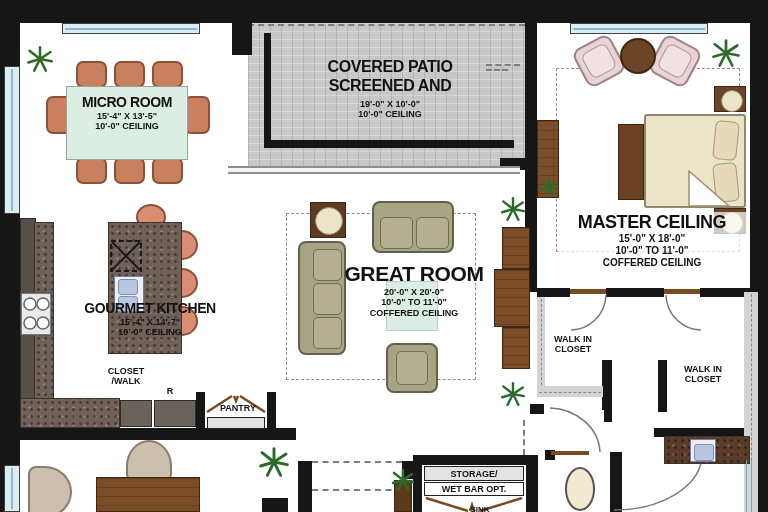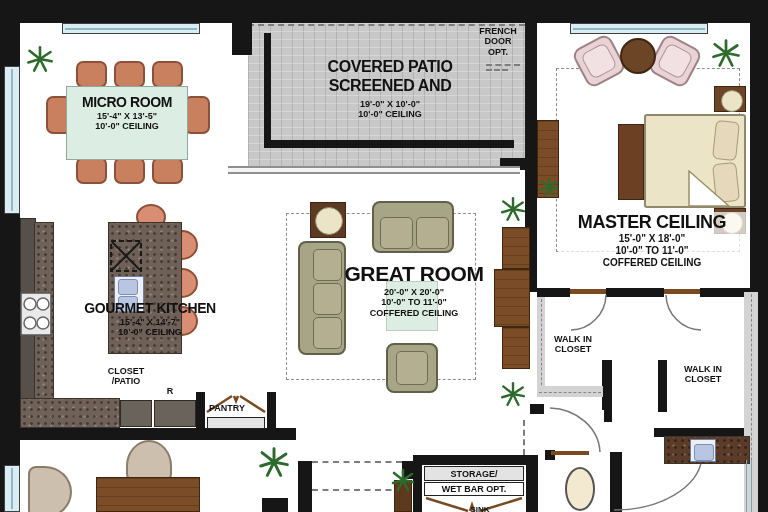--- a/index.html
+++ b/index.html
@@ -119,25 +119,20 @@
       <div class="t-dim">10'-0" CEILING</div>
     </div>
   </div>
 
   <div class="label" style="left:300px;top:58px;width:180px">
     <div class="t-big">COVERED PATIO</div>
     <div class="t-big">SCREENED AND</div>
     <div class="t-dim" style="margin-top:3px">19'-0" X 10'-0"</div>
     <div class="t-dim">10'-0" CEILING</div>
   </div>
-  <div class="label" style="left:470px;top:26px;width:56px">
-    <div class="t-sm">FRENCH</div>
-    <div class="t-sm">DOOR</div>
-    <div class="t-sm">OPT.</div>
-  </div>
   <div class="dash-h" style="left:486px;top:64px;width:34px;height:0"></div>
   <div class="dash-h" style="left:486px;top:69px;width:22px;height:0"></div>
 
   <div class="darkcab" style="left:20px;top:218px;width:16px;height:210px"></div>
   <div class="granite" style="left:34px;top:222px;width:20px;height:202px"></div>
   <div class="granite" style="left:20px;top:398px;width:100px;height:30px"></div>
   <div class="appl" style="left:120px;top:400px;width:32px;height:27px"></div>
   <div class="appl" style="left:154px;top:400px;width:42px;height:27px"></div>
   <svg style="position:absolute;left:20px;top:292px" width="32" height="44" viewBox="0 0 32 44">
     <rect x="1" y="1" width="30" height="42" fill="#e9e9e9" stroke="#555" stroke-width="1.5"></rect>
@@ -161,28 +156,28 @@
     <div class="basin" style="left:3px;top:2px;width:18px;height:14px"></div>
     <div class="basin" style="left:3px;top:19px;width:18px;height:14px"></div>
   </div>
   <div class="label" style="left:48px;top:300px;width:204px">
     <div class="t-big" style="font-size:14px">GOURMET KITCHEN</div>
     <div class="t-dim">15'-4" X 14'-7"</div>
     <div class="t-dim">10'-0" CEILING</div>
   </div>
   <div class="label" style="left:96px;top:366px;width:60px">
     <div class="t-sm">CLOSET</div>
-    <div class="t-sm">/PATIO</div>
+    <div class="t-sm">/WALK</div>
   </div>
   <div class="label t-sm" style="left:162px;top:386px;width:16px">R</div>
 
   <svg style="position:absolute;left:205px;top:392px" width="62" height="22" viewBox="0 0 62 22">
     <path d="M2 20 L27 4 M29 4 L31 9 L33 4 M35 4 L60 20" stroke="#7a4a20" stroke-width="2.5" fill="none"></path>
   </svg>
-  <div class="label t-sm" style="left:194px;top:403px;width:66px">PANTRY</div>
+  <div class="label t-sm" style="left:205px;top:403px;width:66px">PANTRY</div>
   <div class="panel gray" style="left:207px;top:417px;width:58px;height:12px"></div>
 
   <div class="dashrect" style="left:286px;top:213px;width:190px;height:167px"></div>
   <div class="mint" style="left:386px;top:281px;width:52px;height:50px;border-color:#b9cfc2"></div>
   <div class="wood" style="left:310px;top:202px;width:36px;height:36px;background:#5d3b22">
     <div class="lamp" style="left:4px;top:4px;width:26px;height:26px"></div>
   </div>
   <div class="sofa" style="left:372px;top:201px;width:82px;height:52px">
     <div class="cushion" style="left:6px;top:14px;width:33px;height:32px"></div>
     <div class="cushion" style="left:42px;top:14px;width:33px;height:32px"></div>

